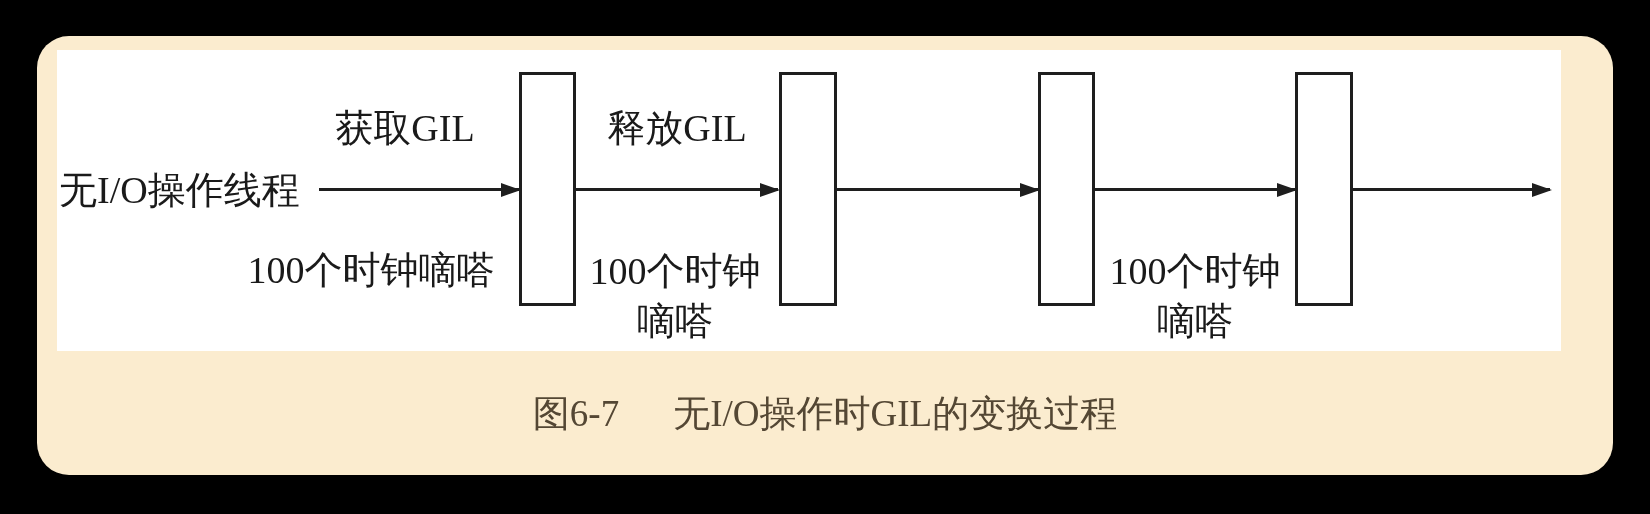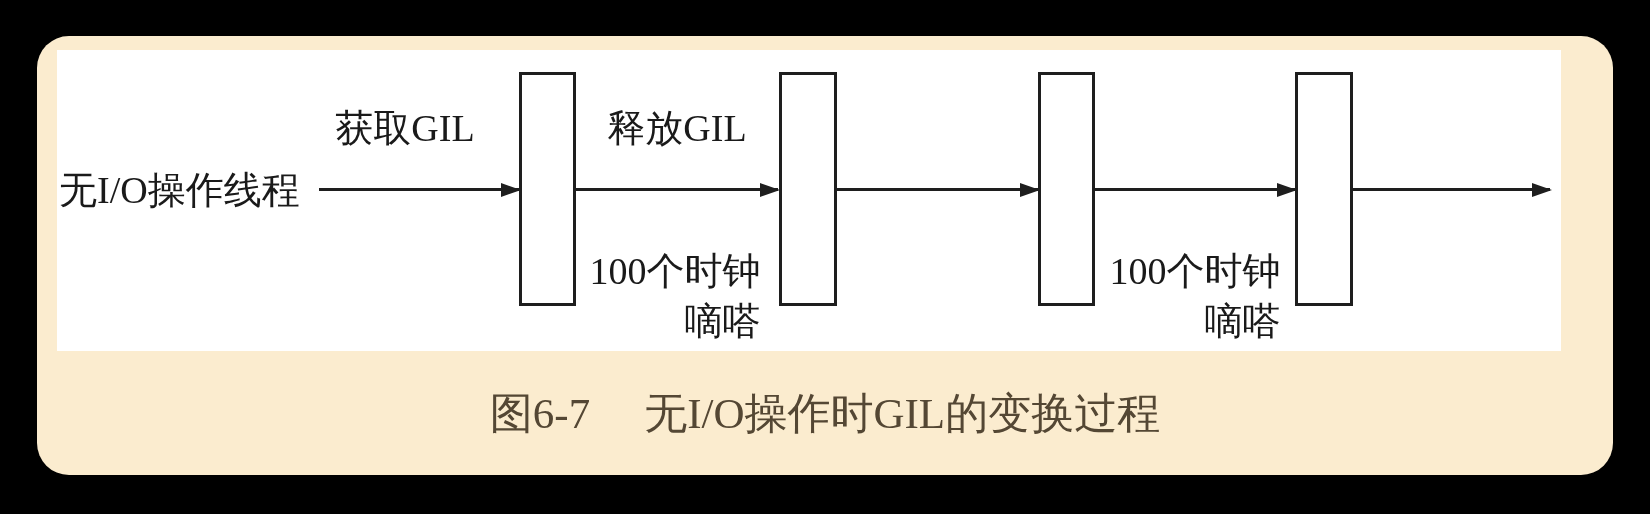--- a/index.html
+++ b/index.html
@@ -77,30 +77,30 @@
   }
   .lbl.thread {
     left: 2px;
     top: 116px;
     transform: none;
     text-align: right;
   }
   .lbl.acq  { left: 348px;  top: 54px; }
   .lbl.rel  { left: 620px;  top: 54px; }
   .lbl.ticks-inline { left: 314px; top: 196px; }
-  .lbl.two  { line-height: 50px; text-align: right; }
+  .lbl.two  { line-height: 50px; }
   .lbl.ticks-a { left: 618px;  top: 196px; }
   .lbl.ticks-b { left: 1138px; top: 196px; }
   .caption {
     position: absolute;
     left: 0;
     top: 347px;
     width: 100%;
     text-align: center;
-    font-size: 43px;
+    font-size: 37px;
     line-height: 62px;
     color: var(--caption-color, #544734);
     white-space: nowrap;
   }
   .caption .fig { margin-right: 54px; }
 </style>
 </head>
 <body>
 
 <div class="stage">
@@ -128,20 +128,21 @@
 
       <div class="bar bar1"></div>
       <div class="bar bar2"></div>
       <div class="bar bar3"></div>
       <div class="bar bar4"></div>
 
       <div class="lbl acq">获取GIL</div>
 
       <div class="lbl rel">释放GIL</div>
 
+      <div class="lbl ticks-inline">100个时钟嘀嗒</div>
 
       <div class="lbl two ticks-a">
         <div>100个时钟</div>
         <div>嘀嗒</div>
       </div>
 
       <div class="lbl two ticks-b">
         <div>100个时钟</div>
         <div>嘀嗒</div>
       </div>

